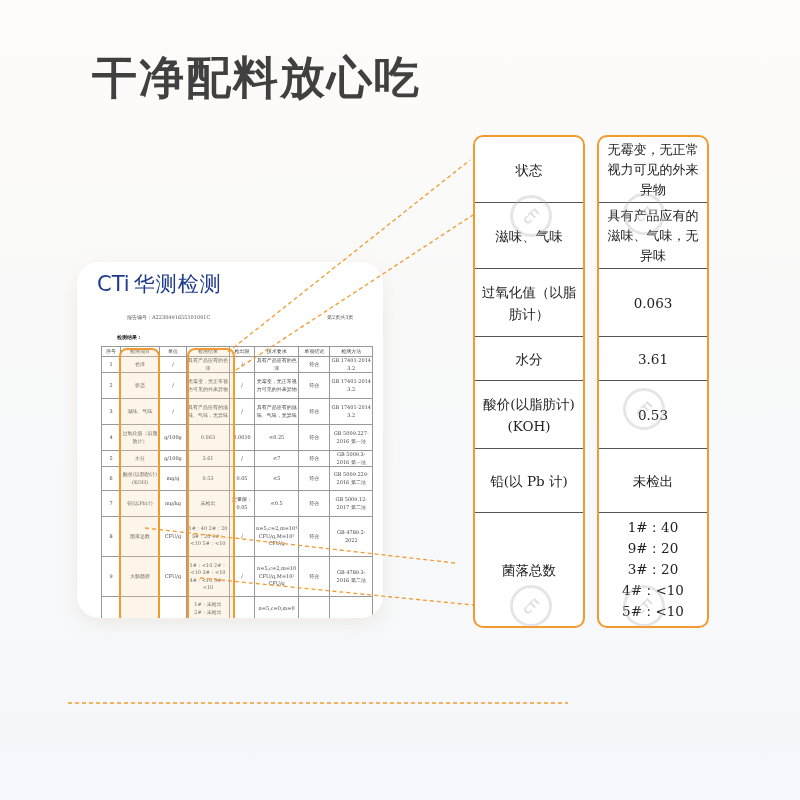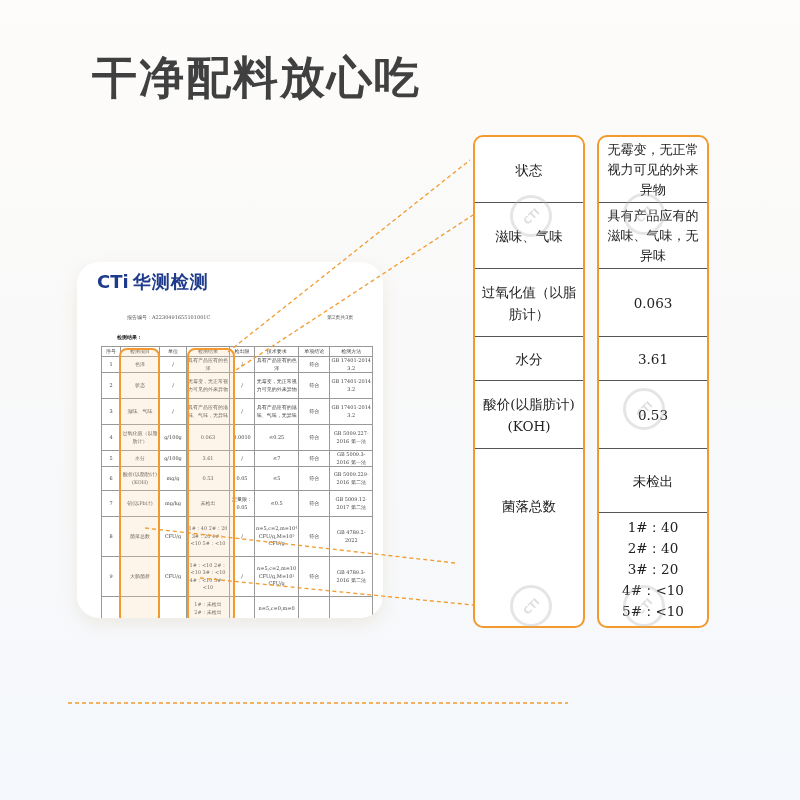--- a/index.html
+++ b/index.html
@@ -4,21 +4,21 @@
 <style>
   html,body{margin:0;padding:0;}
   body{width:800px;height:800px;position:relative;overflow:hidden;
     background:linear-gradient(180deg,#fdfcfa 0%,#f9f9f9 40%,#f5f8fc 100%);
     font-family:"DejaVu Serif","Liberation Serif",serif;}
   .headline{position:absolute;left:92px;top:50px;font-family:"DejaVu Sans","Liberation Sans",sans-serif;
     font-weight:bold;font-size:45px;letter-spacing:2px;color:#404040;line-height:56px;}
   
   .report{position:absolute;left:77px;top:262px;width:306px;height:356px;background:#fff;border-radius:22px;
     box-shadow:0 6px 18px rgba(200,170,120,0.18);overflow:hidden;}
-  .logo{position:absolute;left:20px;top:8px;font-family:"DejaVu Sans","Liberation Sans",sans-serif;font-weight:bold;font-size:18px;color:#1e3a8a;}
+  .logo{position:absolute;left:20px;top:8px;font-family:"DejaVu Sans","Liberation Sans",sans-serif;font-weight:normal;font-size:21px;color:#1e3a8a;}
   .logo .cn{margin-left:4px;letter-spacing:1px;}
   .rtitle{position:absolute;left:0;width:100%;top:30px;text-align:center;font-size:13px;font-weight:bold;color:#222;}
   .rmeta{position:absolute;top:52px;font-size:5px;color:#555;}
   .rsub{position:absolute;left:40px;top:72px;font-size:5px;font-weight:bold;color:#222;}
   table.rt{position:absolute;left:24px;top:84px;border-collapse:collapse;font-size:5px;color:#444;}
   table.rt td,table.rt th{border:0.6px solid #999;text-align:center;padding:0 1px;font-weight:normal;line-height:7.5px;}
   .hl{position:absolute;border:2.5px solid #f29a2e;border-radius:8px;background:rgba(250,215,170,0.25);}
   
   .zoomcol{position:absolute;border:2px solid #f29a2e;border-radius:10px;background:#fff;overflow:hidden;}
   .zcell{display:flex;align-items:center;justify-content:center;text-align:center;border-bottom:1.5px solid #555;
@@ -157,33 +157,34 @@
   <div class="hl" style="left:42px;top:86px;width:37px;height:272px"></div>
   <div class="hl" style="left:110px;top:86px;width:44px;height:272px"></div>
 </div>
 
 <div class="zoomcol" style="left:473px;top:135px;width:108px;height:489px">
   <div class="zcell" style="height:66px">状态</div>
   <div class="zcell" style="height:66px">滋味、气味</div>
   <div class="zcell" style="height:68px">过氧化值（以脂肪计）</div>
   <div class="zcell" style="height:44px">水分</div>
   <div class="zcell" style="height:68px">酸价(以脂肪计)(KOH)</div>
+  <div class="zcell" style="height:64px">铅(以 Pb 计)</div>
   <div class="zcell" style="height:113px">菌落总数</div>
 </div>
 
 <div class="zoomcol" style="left:597px;top:135px;width:108px;height:489px">
   <div class="zcell" style="height:66px;font-size:13px;line-height:20px">无霉变，无正常视力可见的外来异物</div>
   <div class="zcell" style="height:66px;font-size:13px;line-height:20px">具有产品应有的滋味、气味，无异味</div>
   <div class="zcell" style="height:68px">0.063</div>
   <div class="zcell" style="height:44px">3.61</div>
   <div class="zcell" style="height:68px">0.53</div>
   <div class="zcell" style="height:64px">未检出</div>
   <div class="zcell" style="height:113px;flex-direction:column;line-height:21px">
     <div>1#：40</div>
-      <div>2#：40</div>
+      <div>9#：20</div>
       <div>3#：20</div>
       <div>4#：&lt;10</div>
       <div>5#：&lt;10</div>
   </div>
 </div>
 
 <div class="wm" style="left:510px;top:195px">CTI</div>
 <div class="wm" style="left:623px;top:193px">CTI</div>
 <div class="wm" style="left:623px;top:388px">CTI</div>
 <div class="wm" style="left:510px;top:585px">CTI</div>

